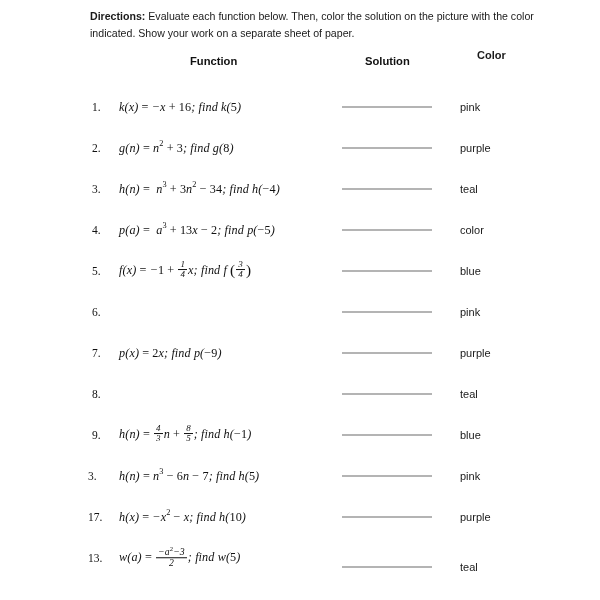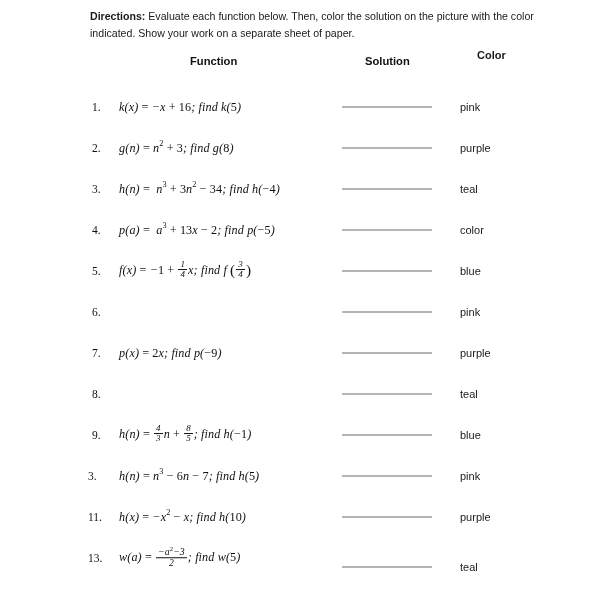--- a/index.html
+++ b/index.html
@@ -232,21 +232,21 @@
     </div>
 
     <div class="row">
       <div class="num wide">3.</div>
       <div class="expr"><i>h</i>(<i>n</i>) <span class="up">=</span> <i>n</i><sup class="n">3</sup> <span class="up">− 6</span><i>n</i> <span class="up">− 7</span>; <i>find</i> <i>h</i>(<span class="up">5</span>)</div>
       <div class="blank"></div>
       <div class="color">pink</div>
     </div>
 
     <div class="row">
-      <div class="num wide">11.</div>
+      <div class="num wide">17.</div>
       <div class="expr"><i>h</i>(<i>x</i>) <span class="up">=</span> −<i>x</i><sup class="n">2</sup> <span class="up">−</span> <i>x</i>; <i>find</i> <i>h</i>(<span class="up">10</span>)</div>
       <div class="blank"></div>
       <div class="color">purple</div>
     </div>
 
     <div class="row tall">
       <div class="num wide">13.</div>
       <div class="expr"><i>w</i>(<i>a</i>) <span class="up">=</span> <span class="frac big"><span class="top">−<i>a</i><sup class="n">2</sup>−3</span><span class="bot">2</span></span>; <i>find</i> <i>w</i>(<span class="up">5</span>)</div>
       <div class="blank" style="top:72%"></div>
       <div class="color" style="top:72%">teal</div>

